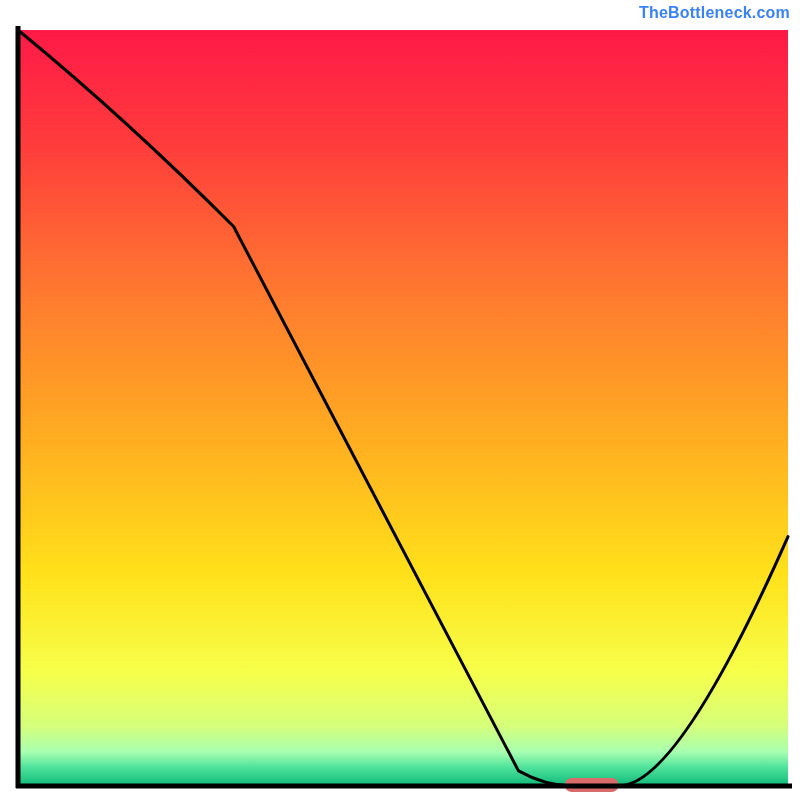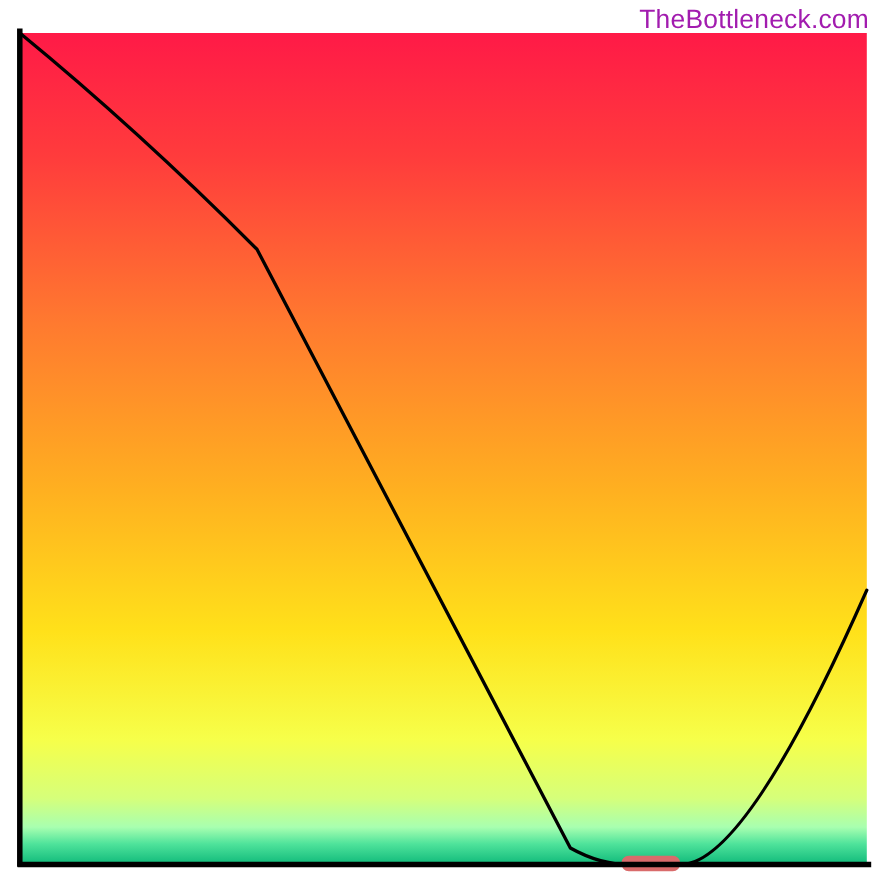--- a/index.html
+++ b/index.html
@@ -12,23 +12,23 @@
   }
   .container {
     position: relative;
     width: 800px;
     height: 800px;
   }
   .watermark {
     position: absolute;
     top: 4px;
     right: 10px;
-    font-size: 24px;
-    font-weight: 400;
-    color: #a21caf;
+    font-size: 16px;
+    font-weight: 700;
+    color: #3b82f6;
     letter-spacing: 0.2px;
   }
   svg {
     display: block;
   }
 </style>
 </head>
 <body>
 
 <div class="container">

